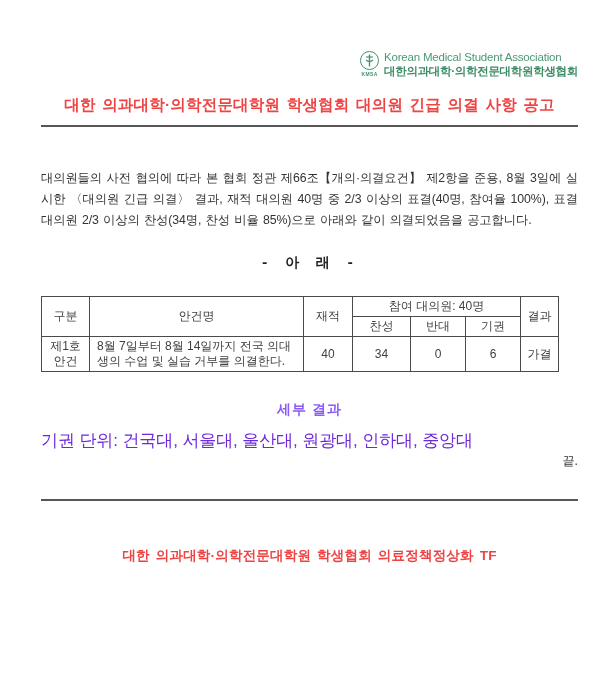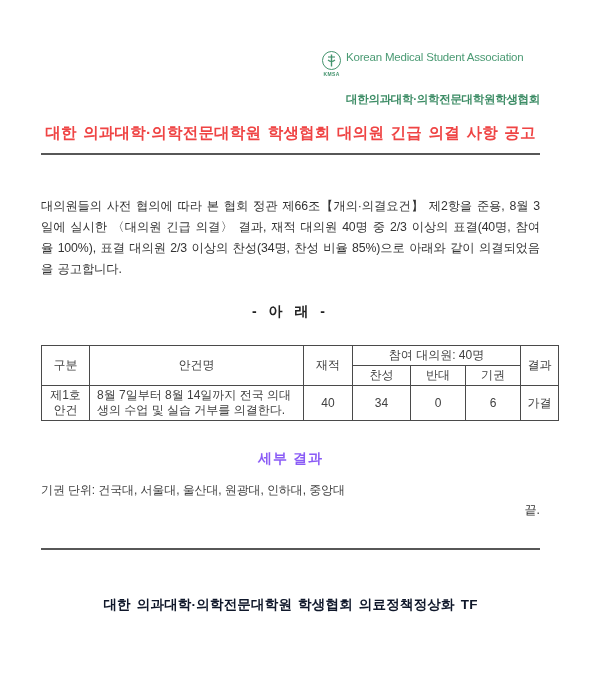--- a/index.html
+++ b/index.html
@@ -7,21 +7,21 @@
   body {
     width: 600px;
     height: 686px;
     font-family: "Liberation Sans", "DejaVu Sans", sans-serif;
     color: #333;
     overflow: hidden;
   }
   .page {
     width: 600px;
     height: 520px;
-    padding: 50px 60px 0 41px;
+    padding: 50px 22px 0 41px;
   }
   
   .logo-row {
     display: flex;
     justify-content: flex-end;
   }
   .logo {
     display: flex;
     align-items: flex-start;
     gap: 5px;
@@ -56,21 +56,20 @@
     font-weight: 500;
     line-height: 14px;
     letter-spacing: -0.2px;
   }
   .logo-kr {
     font-size: 11.5px;
     color: #3c8c65;
     font-weight: bold;
     line-height: 14px;
     letter-spacing: -0.3px;
-    margin-top: 28px;
   }
   
   .doc-title {
     margin-top: 17px;
     text-align: center;
     font-size: 15.5px;
     font-weight: bold;
     color: #ef4444;
     letter-spacing: 0.2px;
     word-spacing: 2px;
@@ -91,20 +90,21 @@
     letter-spacing: -0.1px;
   }
   
   .below-label {
     margin-top: 23px;
     text-align: center;
     font-size: 14px;
     font-weight: bold;
     color: #222;
     letter-spacing: 4px;
+    font-family: Liberation Mono, monospace;
   }
   
   .vote-table {
     margin-top: 24px;
     border-collapse: collapse;
     table-layout: fixed;
     width: 517px;
     font-size: 12px;
     color: #404040;
   }
@@ -136,39 +136,39 @@
   .detail-par {
     margin-top: 18px;
     font-size: 12.2px;
     line-height: 20px;
     color: #333;
     text-align: justify;
     letter-spacing: -0.1px;
   }
   .abstain-par {
     margin-top: 12px;
-    font-size: 12px;
+    font-size: 17px;
     line-height: 20px;
-    color: #404040;
+    color: #6d28d9;
     letter-spacing: -0.1px;
   }
   .end-mark {
     margin-top: 2px;
     text-align: right;
     font-size: 12.2px;
     color: #333;
   }
   .bottom-rule { margin-top: 29px; }
   
   .footer-sign {
     margin-top: 46px;
     text-align: center;
     font-size: 13.5px;
     font-weight: bold;
-    color: #0f172a;
+    color: #ef4444;
     letter-spacing: 0.2px;
     word-spacing: 2px;
   }
 </style>
 </head>
 <body>
 
 <div class="page">
 
   <div class="logo-row">

